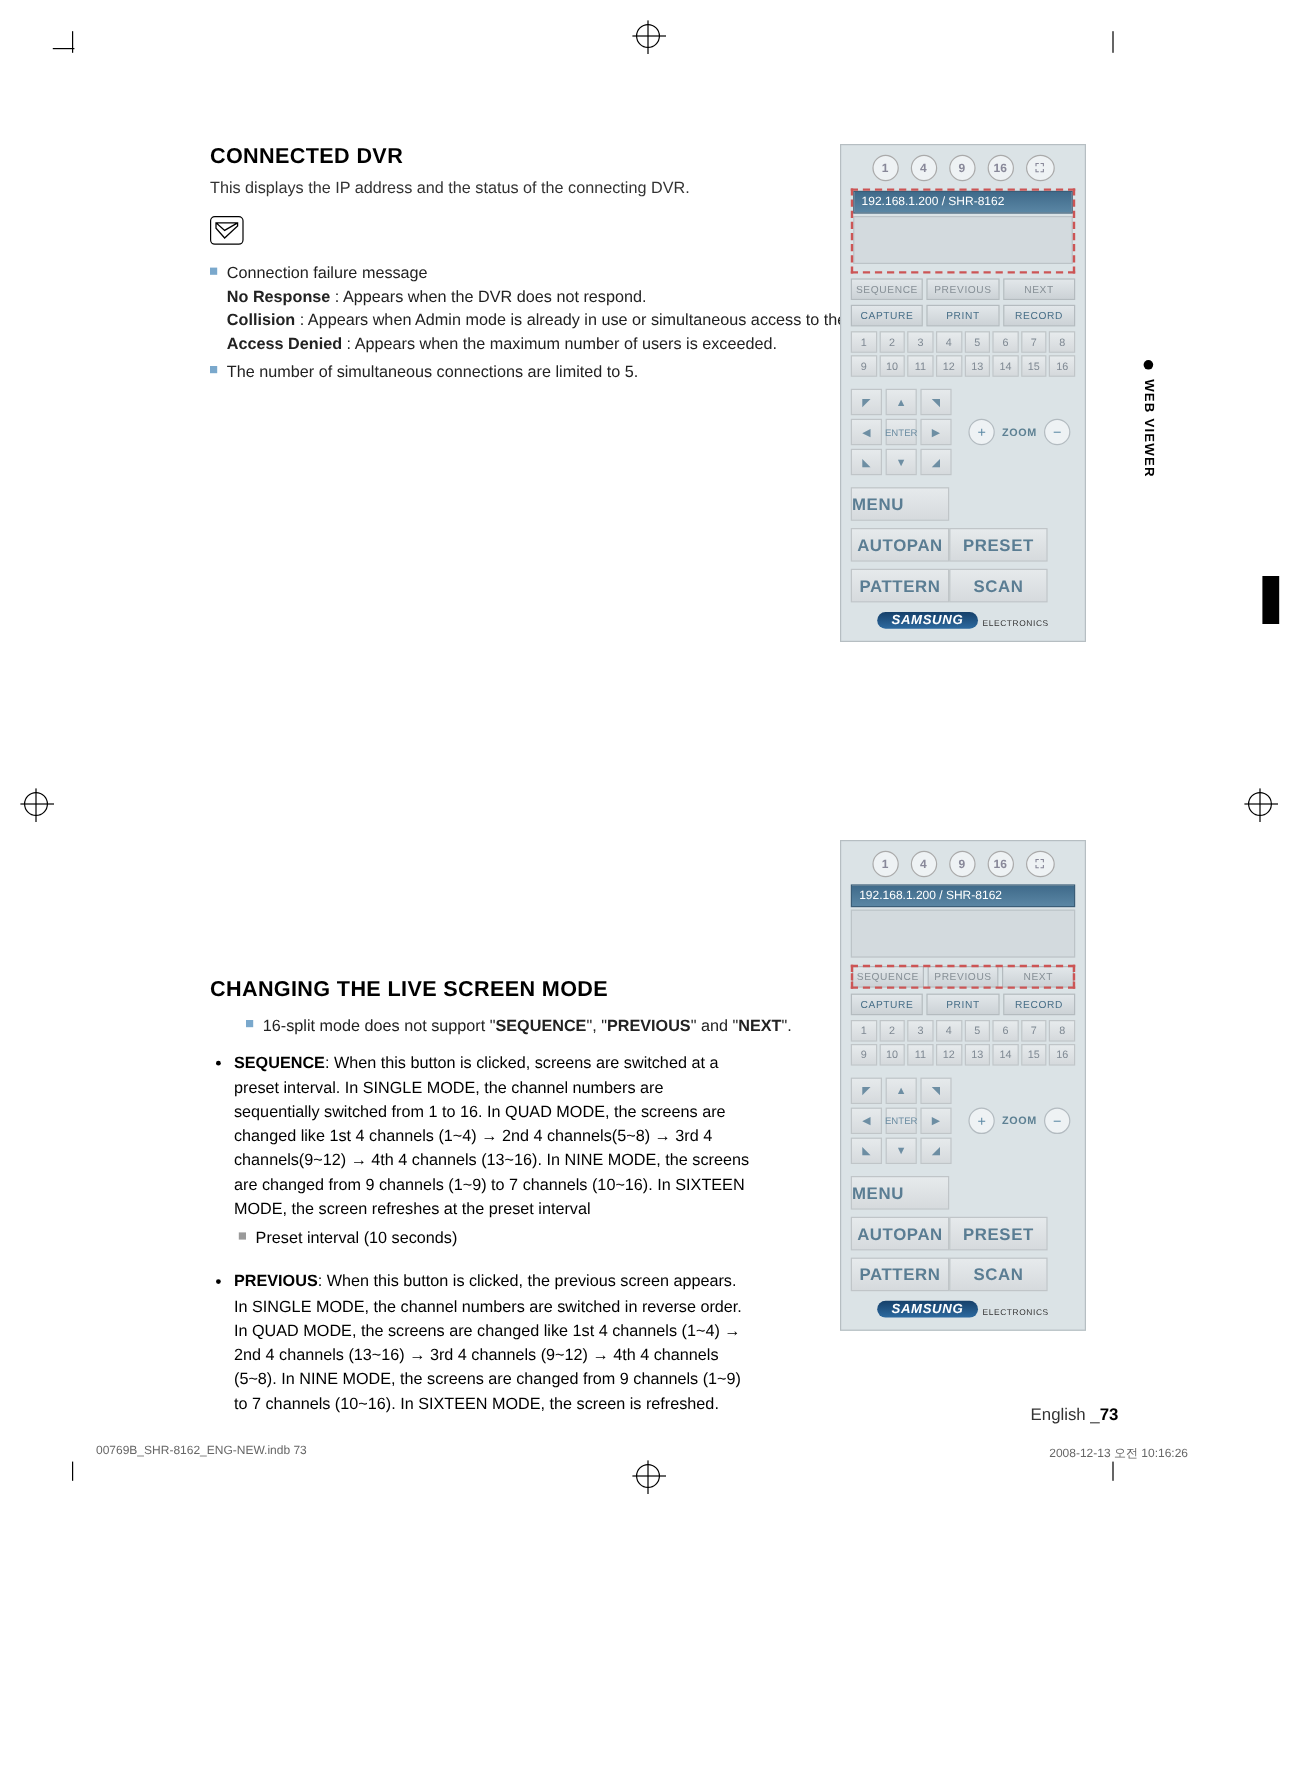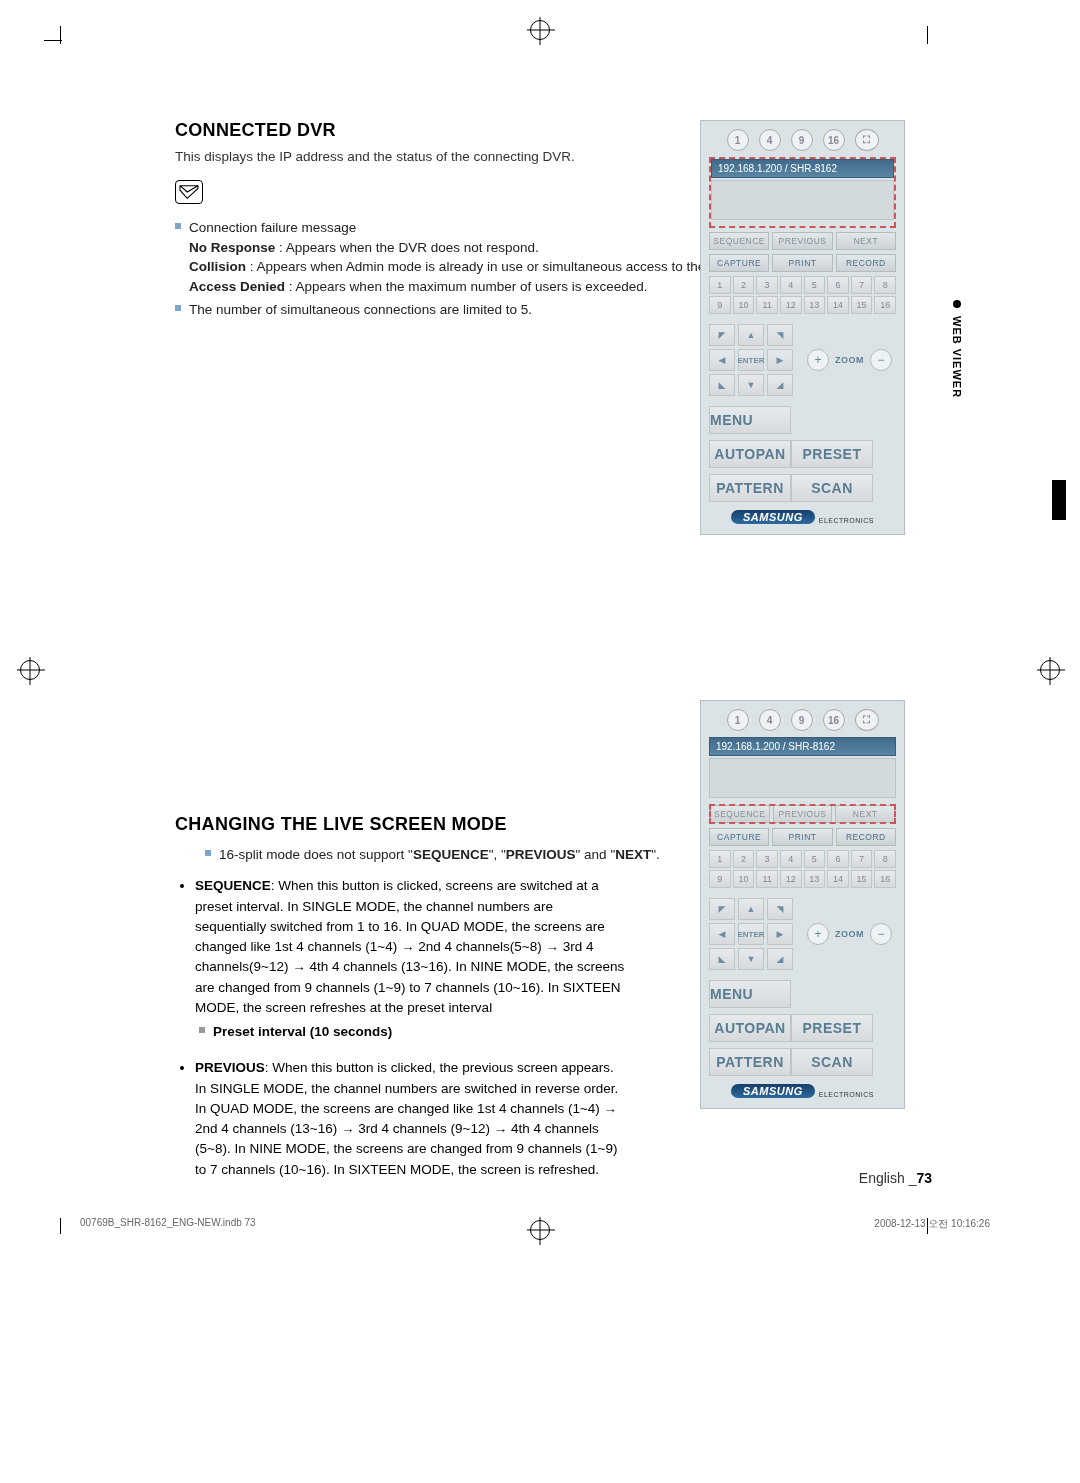--- a/index.html
+++ b/index.html
@@ -56,21 +56,21 @@
   .note-icon svg { width: 22px; height: 18px; }
   .note-body ul { list-style:none; }
   .note-body li { font-size:13.5px; color:#222; position:relative; padding-left:14px; margin-bottom:4px; line-height:1.45; }
   .note-body li .sq { position:absolute; left:0; top:5px; width:6px; height:6px; background:#7aa8cc; }
 
   .section2 { margin-top: 490px; }
   .section2 .body { max-width: 450px; }
   .body p, .body ul { font-size: 13.5px; line-height: 1.5; }
   .body ul { list-style: disc; margin-left: 20px; margin-top: 12px;}
   .body ul li { margin-bottom: 16px; }
-  .body ul li ul { list-style:none; margin-left:4px; margin-top:4px;font-weight:bold;}
+  .body ul li ul { list-style:none; margin-left:4px; margin-top:4px;}
   .body ul li ul li { position:relative; padding-left:14px; margin-bottom:2px;}
   .body ul li ul li .sq { position:absolute; left:0; top:5px; width:6px; height:6px; background:#9a9a9a;}
 
   .panel {
     position:absolute; right:0; width:205px; background:#dbe3e6; border:1px solid #b6bec2;
     padding:8px 8px 10px 8px; font-size:10px; color:#555; text-align:center;
   }
   .panel1 { top: 0px; }
   .panel2 { top: 580px; }
   .panel .top-icons { display:flex; justify-content:center; gap:10px; margin-bottom:6px; align-items:center;}
@@ -96,21 +96,21 @@
   .panel .numgrid .n {
     background:linear-gradient(#e7ebed,#d5d9dc); border:1px solid #c0c5c8; height:18px;
     display:flex; align-items:center; justify-content:center; font-size:9px; color:#7f8993;
   }
   .panel .dpad-row { display:flex; gap:14px; align-items:center; margin-bottom:10px; justify-content:flex-start;}
   .panel .dpad { display:grid; grid-template-columns: repeat(3, 26px); grid-template-rows: repeat(3, 22px); gap:3px;}
   .panel .dpad .d {
     background:linear-gradient(#e6eaec,#d6dadd); border:1px solid #c0c5c8; display:flex;
     align-items:center; justify-content:center; font-size:9px; color:#6d8ea3;
   }
-  .panel .dpad .d.enter { font-size:8px; font-weight:bold;}
+  .panel .dpad .d.enter { font-size:8px; font-weight:normal;}
   .panel .zoom { display:flex; gap:6px; align-items:center;}
   .panel .zoom .zb {
     width:22px; height:22px; border:1.5px solid #b3bbc0; border-radius:50%;
     display:flex; align-items:center; justify-content:center; color:#5d8aa5; font-size:12px; background:#eef2f4;
   }
   .panel .zoom .zl { font-size:9px; color:#5d8093; font-weight:bold; letter-spacing:0.5px;}
   .panel .wide {
     background:linear-gradient(#e6eaec,#d6dadd); border:1px solid #c0c5c8; padding:5px 0;
     font-size:14px; color:#5a7d93; font-weight:bold; letter-spacing:0.5px; margin-bottom:6px; width:82px;
   }
@@ -134,21 +134,21 @@
   .cm-bl-v { left:60px; bottom:26px; width:1px; height:16px; }
 
   .footer {
     position:absolute; bottom:74px; left:175px; right:148px; display:flex;
     justify-content:space-between; font-size:14px; color:#333;
   }
   .footer .pg b { color:#000;}
   .colorbar2 { position:absolute; right:14px; top:480px; width:14px; height:40px; background:#000;}
 
   .printinfo {
-    position:absolute; bottom:29px; left:80px; right:90px; display:flex;
+    position:absolute; bottom:42px; left:80px; right:90px; display:flex;
     justify-content:space-between; font-size:10px; color:#666;text-align:center;
   }
   .reg-bottom {
     position:absolute; bottom:20px; left:50%; transform:translateX(-50%);
     width:20px; height:20px; border:1.5px solid #000; border-radius:50%;
   }
   .reg-bottom::before, .reg-bottom::after { content:""; position:absolute; background:#000;}
   .reg-bottom::before { left:50%; top:-4px; width:1px; height:28px; transform:translateX(-50%);}
   .reg-bottom::after { top:50%; left:-4px; height:1px; width:28px; transform:translateY(-50%);}
 </style>

